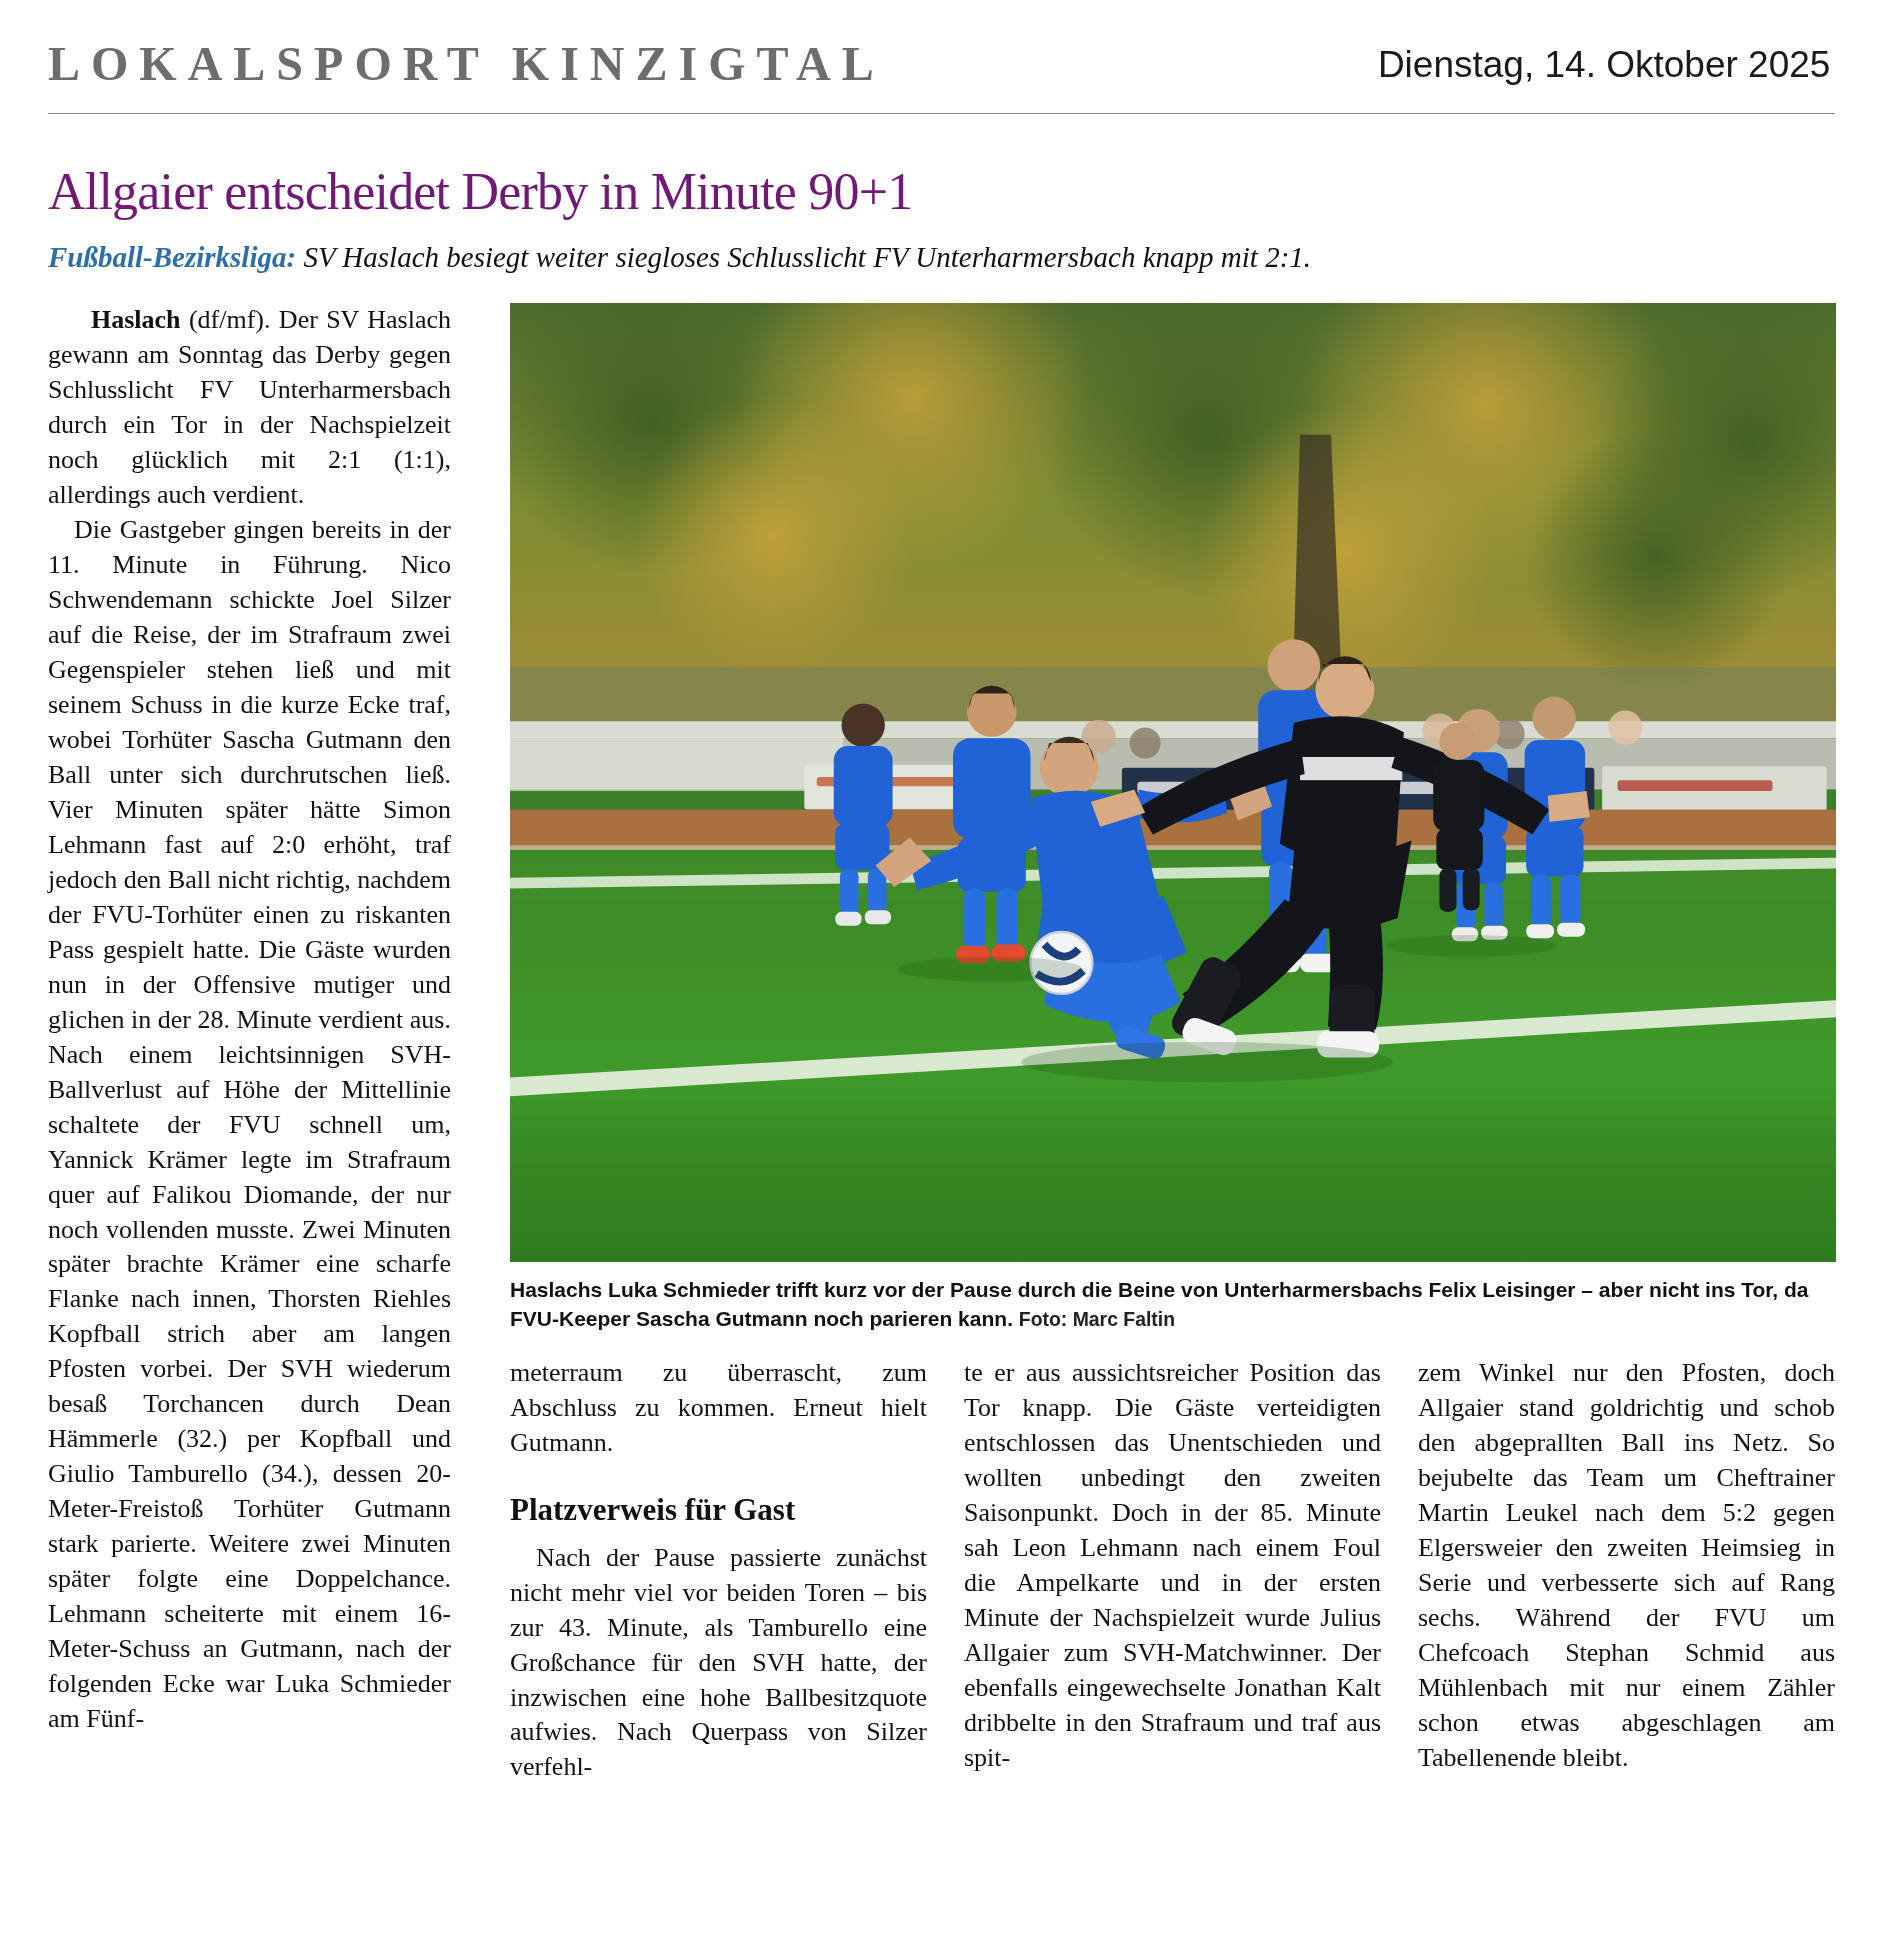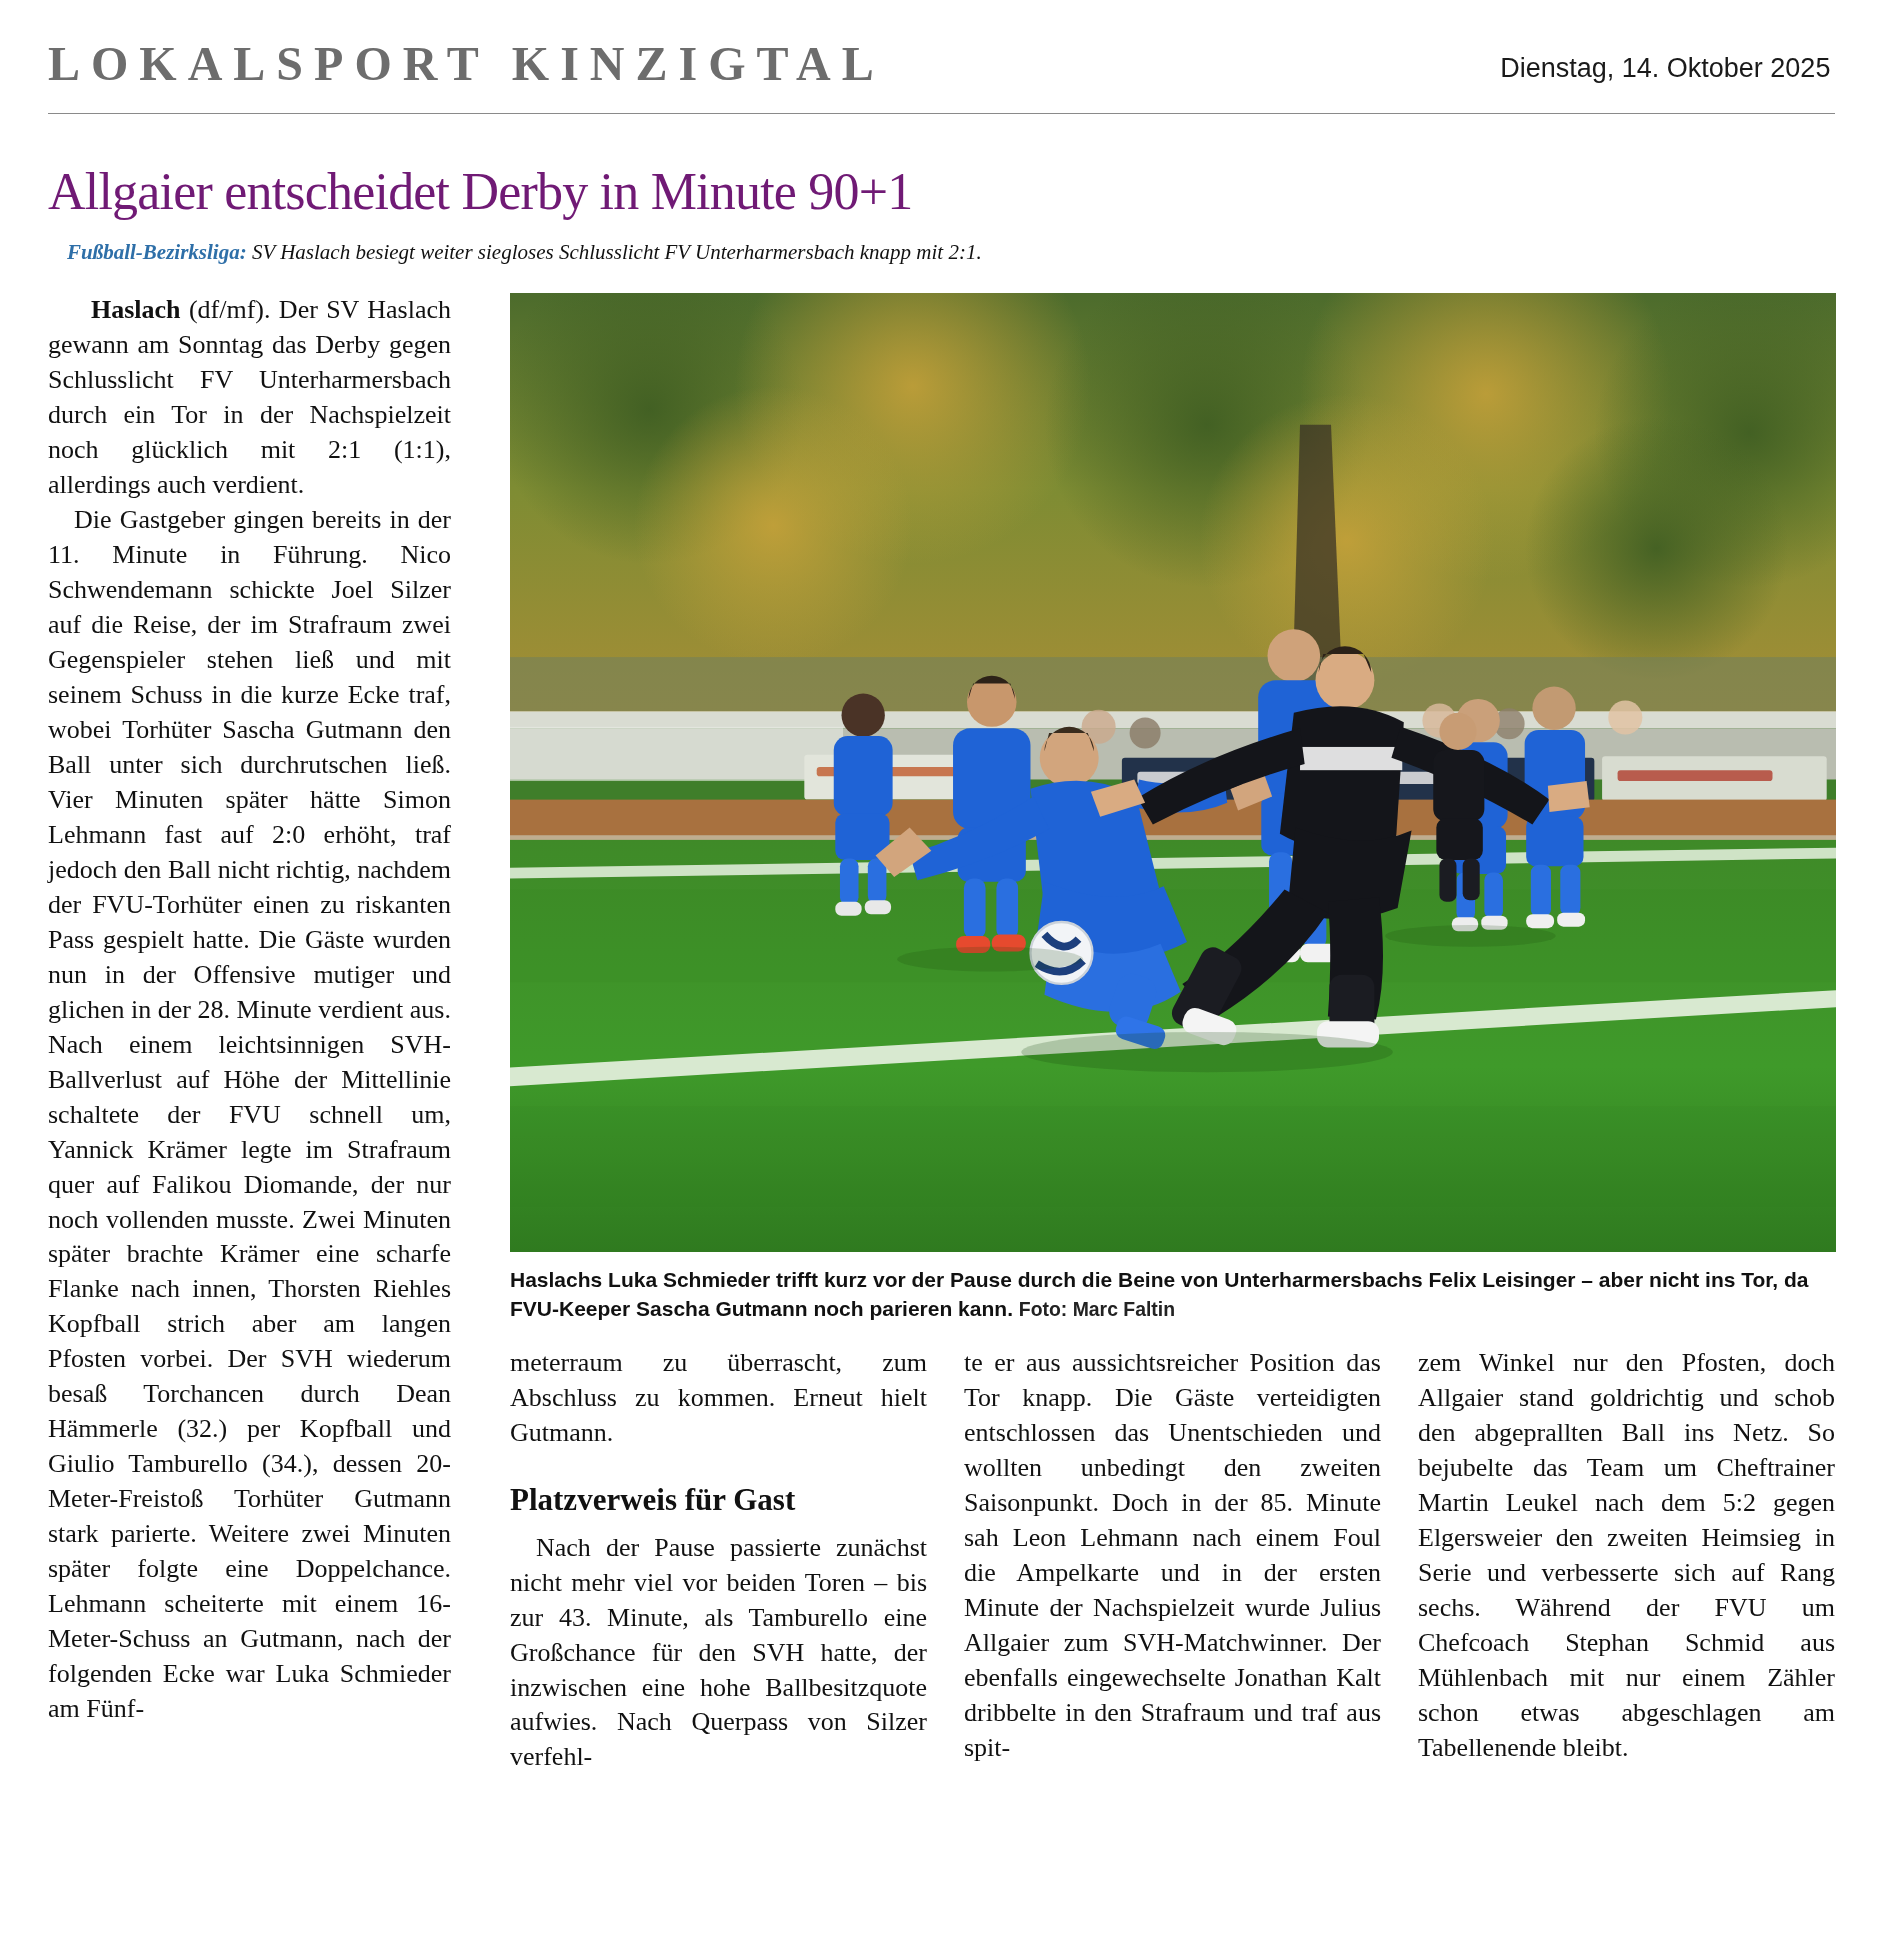--- a/index.html
+++ b/index.html
@@ -32,21 +32,21 @@
   .masthead-title {
     font-family: "Liberation Serif", serif;
     font-weight: bold;
     font-size: 48px;
     letter-spacing: 11px;
     color: #6d6d6d;
     white-space: nowrap;
   }
   .masthead-date {
     font-family: "Liberation Sans", sans-serif;
-    font-size: 27px;
+    font-size: 37px;
     color: #1a1a1a;
     padding-right: 4.6px;
     position: relative;
     top: -3.1px;
   }
   .masthead-rule {
     border-top: 1.5px solid #8a8a8a;
     margin-top: 22px;
   }
 
@@ -55,25 +55,24 @@
     font-family: "Liberation Serif", serif;
     font-size: 52px;
     font-weight: normal;
     letter-spacing: -0.8px;
     line-height: 1.04;
     margin: 51px 0 0 0;
     color: #701a75;
   }
   .subhead {
     margin-top: 20px;
-    font-size: 21px;
+    font-size: 29px;
     font-style: italic;
     line-height: 1.25;
     color: #111;
-    margin-left: 19px;
   }
   .subhead .kicker {
     color: #2e6fa8;
     font-weight: bold;
     font-style: italic;
   }
 
   
   .content {
     margin-top: 28px;

